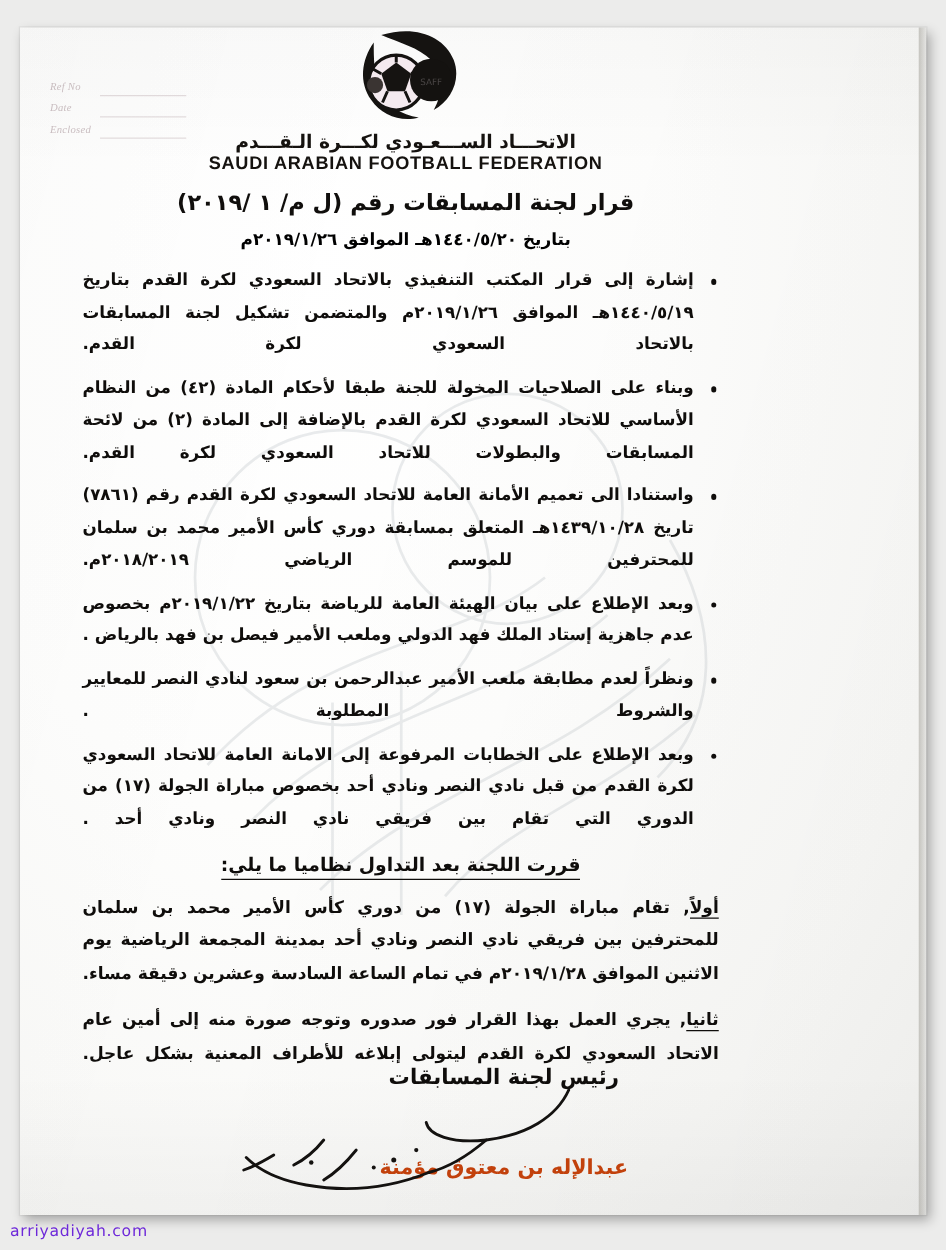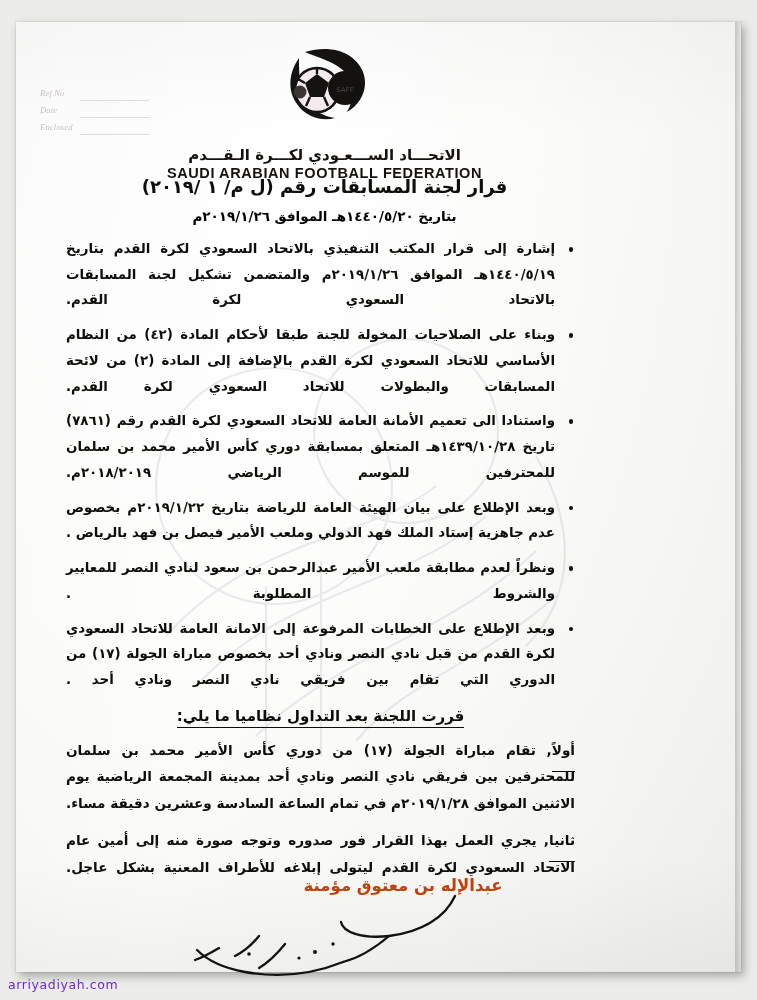--- a/index.html
+++ b/index.html
@@ -59,21 +59,21 @@
     width: 560px;
     height: 420px;
     opacity: 0.30;
     pointer-events: none;
   }
 
   
   .doc {
     position: absolute;
     left: 16px;
-    top: 36px;
+    top: 12px;
     width: 617px;
     height: 950px;
   }
 
   
   .ref-fields {
     position: absolute;
     left: 24px;
     top: 52px;
     width: 105px;
@@ -106,21 +106,21 @@
     top: 10px;
     text-align: center;
   }
   .logo-wrap {
     width: 112px;
     height: 80px;
     margin: 0 auto;
     position: relative;
   }
   .fed-name-ar {
-    margin-top: 20px;
+    margin-top: 2px;
     font-size: 15px;
     font-weight: bold;
     color: #15120f;
     letter-spacing: 2px;
     direction: rtl;
   }
   .fed-name-en {
     font-family: "Liberation Sans", "DejaVu Sans", sans-serif;
     font-size: 14.5px;
     font-weight: bold;
@@ -201,21 +201,21 @@
     font-size: 13.6px;
     font-weight: bold;
     line-height: 1.95;
     color: #0f0d0b;
     text-align: justify;
     text-align-last: justify;
     margin-bottom: 11px;
   }
   .decision .ord {
     border-bottom: 1.5px solid #0f0d0b;
-    padding-bottom: 13px;
+    padding-bottom: 0;
   }
 
   
   .signature {
     position: absolute;
     right: 70px;
     top: 840px;
     width: 320px;
     text-align: center;
   }
@@ -332,20 +332,21 @@
       <span class="ord">أولاً</span><span>, تقام مباراة الجولة (١٧) من دوري كأس الأمير محمد بن سلمان للمحترفين بين فريقي نادي النصر ونادي أحد بمدينة المجمعة الرياضية يوم الاثنين الموافق ٢٠١٩/١/٢٨م في تمام الساعة السادسة وعشرين دقيقة مساء.</span>
     </div>
 
     <div class="decision">
       <span class="ord">ثانيا</span><span>, يجري العمل بهذا القرار فور صدوره وتوجه صورة منه إلى أمين عام الاتحاد السعودي لكرة القدم ليتولى إبلاغه للأطراف المعنية بشكل عاجل.</span>
     </div>
 
   </div>
 
   <div class="signature">
+    <div class="sig-title">رئيس لجنة المسابقات</div>
     <div class="sig-name">عبدالإله بن معتوق مؤمنة</div>
   </div>
 
   <svg class="sig-ink" viewBox="0 0 290 110" aria-hidden="true">
     <g fill="none" stroke="#141210" stroke-width="2.3" stroke-linecap="round">
       <path d="M262 4 C252 26 228 40 196 44 C168 47 150 40 148 30"></path>
       <path d="M196 44 C182 56 166 66 150 70"></path>
       <path d="M150 70 C120 82 86 86 52 80 C30 76 14 68 4 58"></path>
       <path d="M92 52 C84 62 76 70 66 76"></path>
       <path d="M66 44 C58 54 50 60 42 64"></path>

